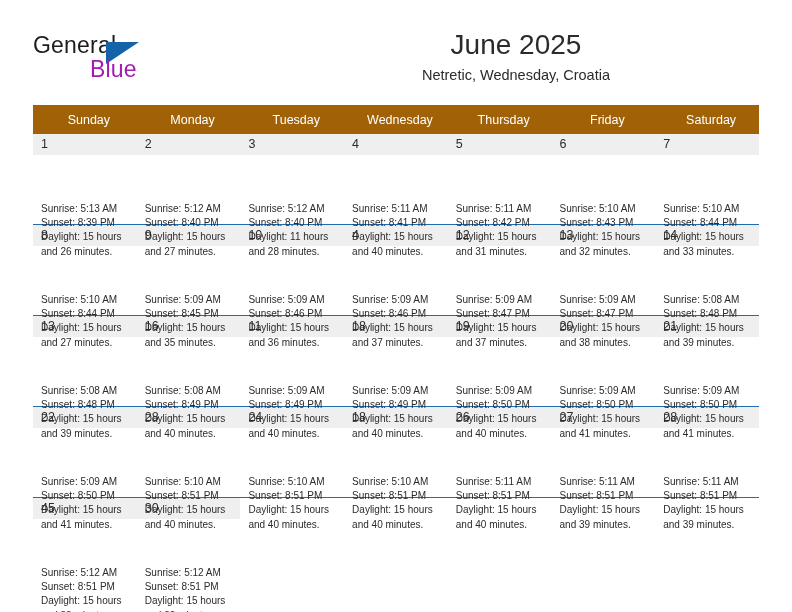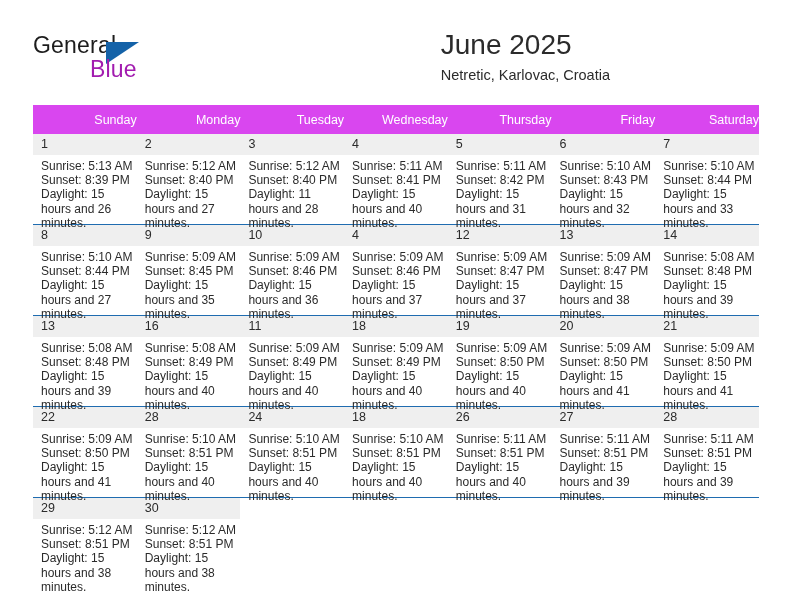--- a/index.html
+++ b/index.html
@@ -63,21 +63,21 @@
     width: 0;
     height: 0;
     border-left: 33px solid #1462a8;
     border-bottom: 22px solid transparent;
   }
 
   .title-block {
     position: absolute;
     right: 0;
     top: 0;
-    text-align: left;
+    text-align: center;
   }
   .cal-title {
     font-size: 28px;
     color: #2b2b2b;
     line-height: 34px;
     white-space: nowrap;
     font-weight: normal;
     margin: 0;
   }
   .cal-subtitle {
@@ -92,25 +92,25 @@
   .calendar {
     position: absolute;
     left: 33px;
     top: 105px;
     width: 726px;
     border-collapse: collapse;
     table-layout: fixed;
   }
 
   .calendar th {
-    background: #d946ef;
+    background: #a16207;
     color: #ffffff;
     font-size: 12.5px;
     font-weight: normal;
-    text-align: right;
+    text-align: center;
     padding: 5px 0 5px 8px;
     height: 19px;
     border: none;
     margin-top: 22px;
   }
 
   .week-row > td {
     vertical-align: top;
     padding: 0;
     border: none;
@@ -138,23 +138,24 @@
     padding: 2px 0 2px 8px;
     height: 17px;
     box-sizing: content-box;
   }
   .cell.empty .daynum {
     background: #ffffff;
   }
 
   .details {
     padding: 4px 6px 0 8px;
-    font-size: 12px;
+    font-size: 10px;
     line-height: 14.2px;
     color: #2b2b2b;
+    margin-top: 43px;
   }
   .details div {
     white-space: nowrap;
   }
   .details .daylight {
     white-space: normal;
   }
 </style>
 </head>
 <body>
@@ -164,21 +165,21 @@
   <div class="header">
 
     <div class="brand">
       <span class="brand-general">General</span>
       <span class="brand-triangle"></span>
       <span class="brand-blue">Blue</span>
     </div>
 
     <div class="title-block">
       <h1 class="cal-title">June 2025</h1>
-      <p class="cal-subtitle">Netretic, Karlovac, Croatia</p>
+      <p class="cal-subtitle">Netretic, Wednesday, Croatia</p>
     </div>
 
   </div>
 
   <table class="calendar">
     <thead>
       <tr>
         <th>Sunday</th>
         <th>Monday</th>
         <th>Tuesday</th>
@@ -478,21 +479,21 @@
               <div>Sunset: 8:51 PM</div>
               <div class="daylight">Daylight: 15 hours and 39 minutes.</div>
             </div>
           </div>
         </td>
       </tr>
 
       <tr class="week-row">
         <td>
           <div class="cell">
-            <div class="daynum">29</div>
+            <div class="daynum">45</div>
             <div class="details">
               <div>Sunrise: 5:12 AM</div>
               <div>Sunset: 8:51 PM</div>
               <div class="daylight">Daylight: 15 hours and 38 minutes.</div>
             </div>
           </div>
         </td>
         <td>
           <div class="cell">
             <div class="daynum">30</div>

